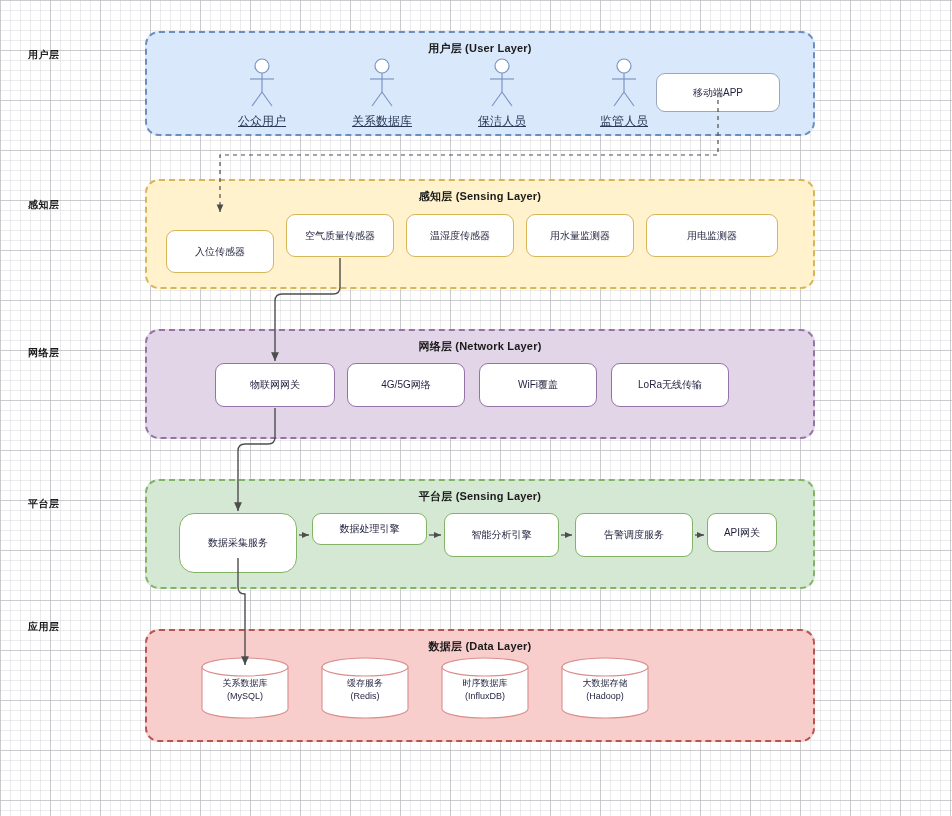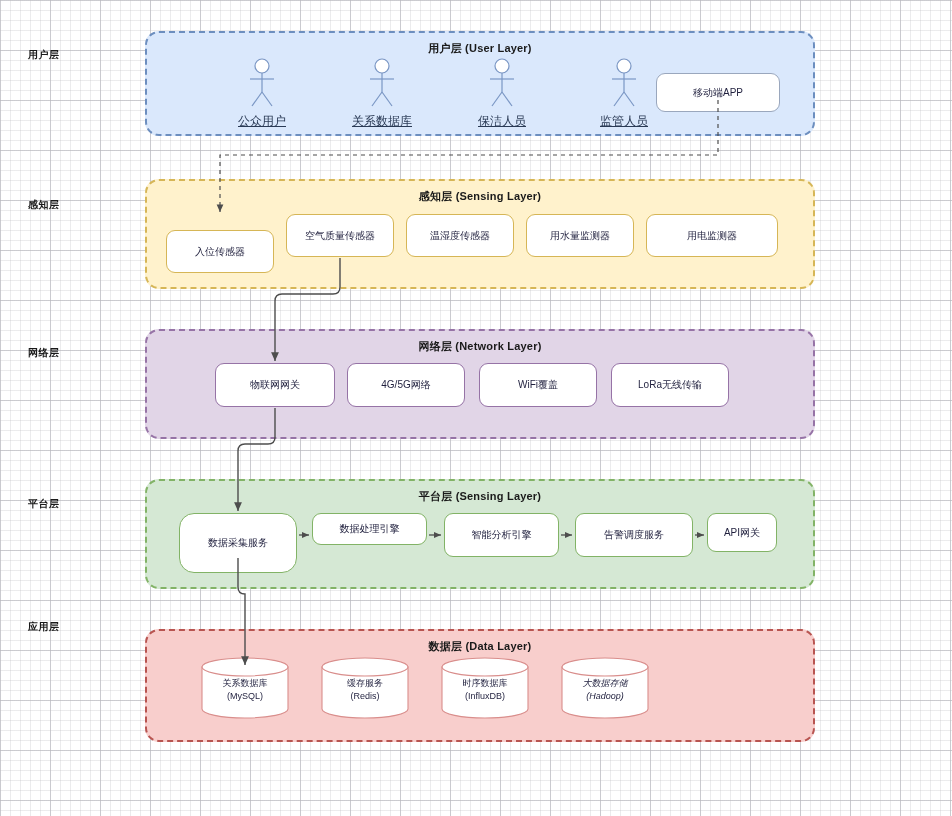--- a/index.html
+++ b/index.html
@@ -226,21 +226,21 @@
     <svg width="88" height="62" viewBox="0 0 88 62">
       <path d="M1,10 L1,52 A43,9 0 0 0 87,52 L87,10 Z" fill="#ffffff" stroke="#d98e8c" stroke-width="1.1"></path>
       <ellipse cx="44" cy="10" rx="43" ry="9" fill="#ffffff" stroke="#d98e8c" stroke-width="1.1"></ellipse>
     </svg>
     <div class="cyl-label">
       <span>时序数据库</span>
       <span class="cyl-sub">(InfluxDB)</span>
     </div>
   </div>
 
-  <div class="cyl" style="left:561px; top:657px;font-style:italic;">
+  <div class="cyl" style="left:561px; top:657px;">
     <svg width="88" height="62" viewBox="0 0 88 62">
       <path d="M1,10 L1,52 A43,9 0 0 0 87,52 L87,10 Z" fill="#ffffff" stroke="#d98e8c" stroke-width="1.1"></path>
       <ellipse cx="44" cy="10" rx="43" ry="9" fill="#ffffff" stroke="#d98e8c" stroke-width="1.1"></ellipse>
     </svg>
     <div class="cyl-label">
       <span>大数据存储</span>
       <span class="cyl-sub">(Hadoop)</span>
     </div>
   </div>
 

